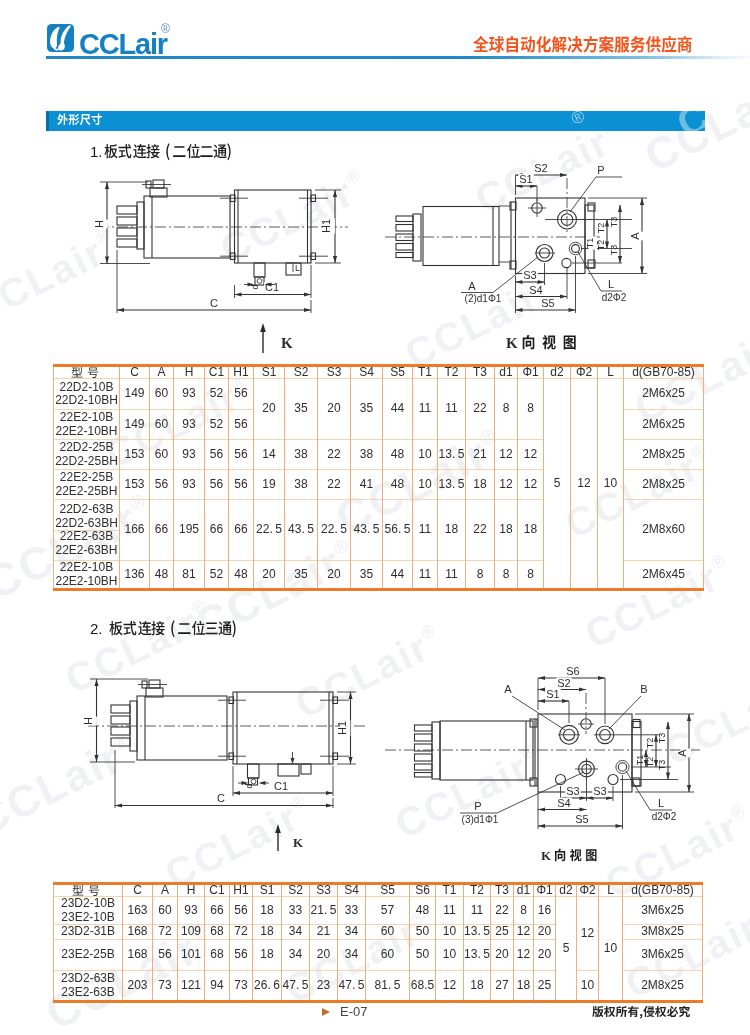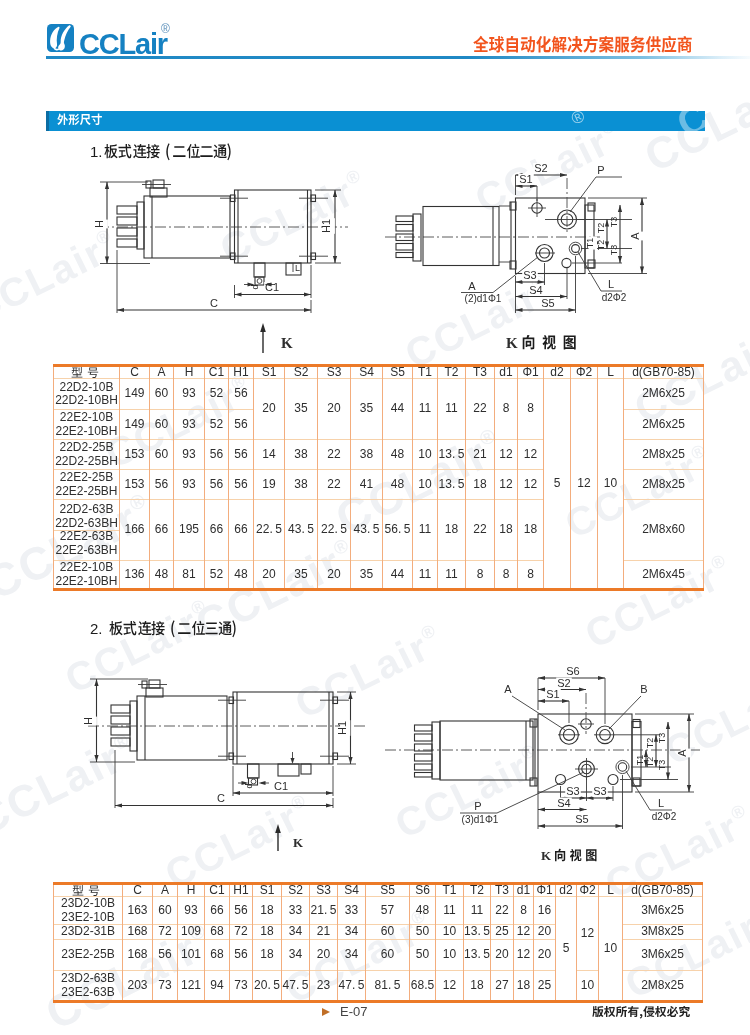--- a/index.html
+++ b/index.html
@@ -783,21 +783,21 @@
           <td>20</td>
           <td>3M6x25</td>
         </tr>
         <tr style="height:31px">
           <td>23D2-63B<br>23E2-63B</td>
           <td>203</td>
           <td>73</td>
           <td>121</td>
           <td>94</td>
           <td>73</td>
-          <td>20. 5</td>
+          <td>26. 6</td>
           <td>47. 5</td>
           <td>23</td>
           <td>47. 5</td>
           <td>81. 5</td>
           <td>68.5</td>
           <td>12</td>
           <td>18</td>
           <td>27</td>
           <td>18</td>
           <td>25</td>

